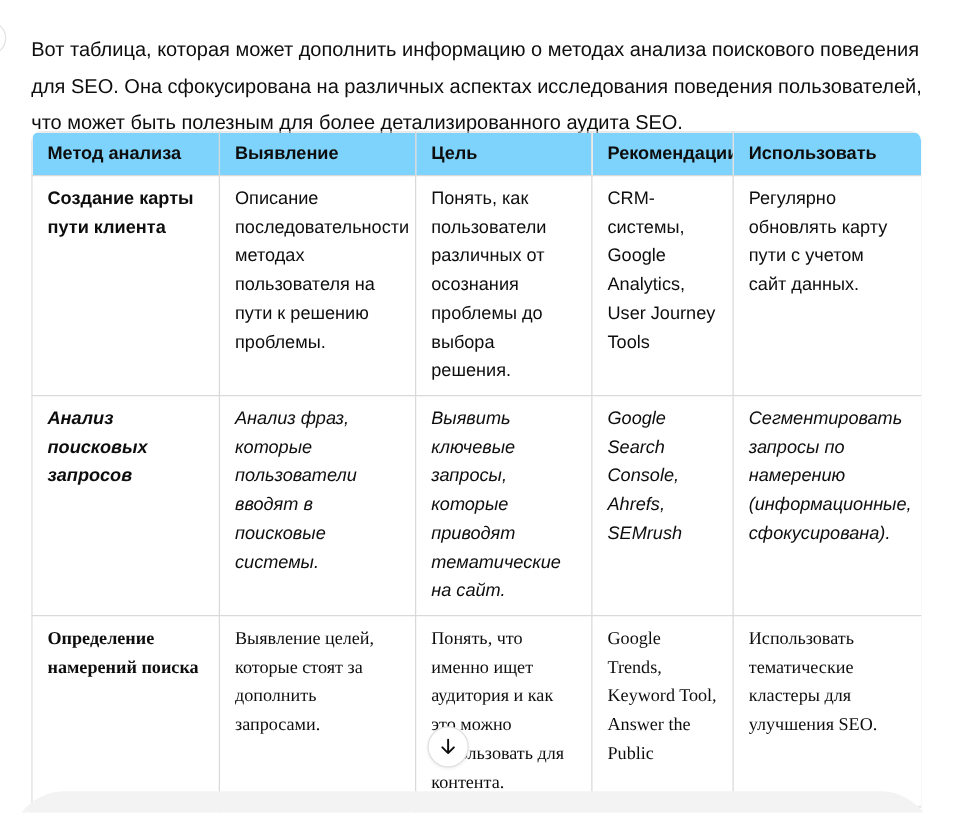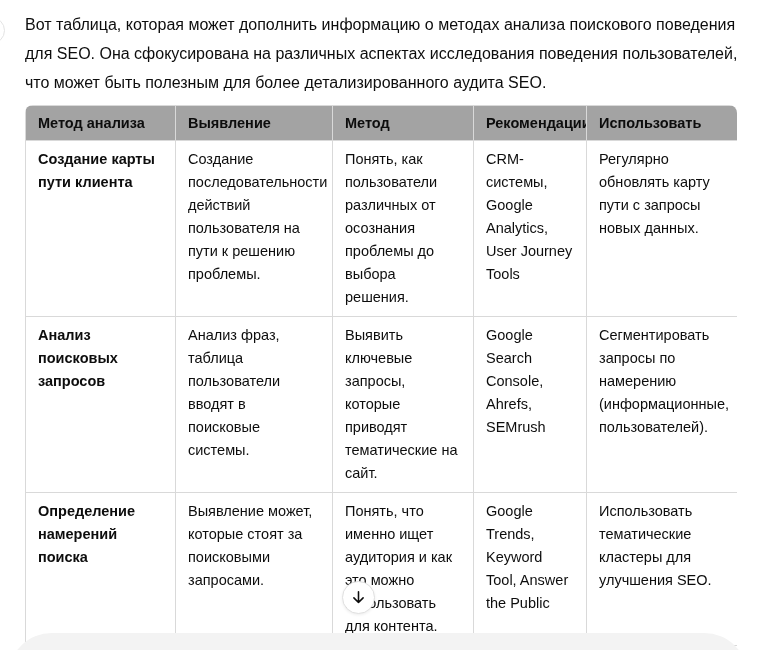--- a/index.html
+++ b/index.html
@@ -14,21 +14,21 @@
   .assistant-avatar {
     position: absolute;
     left: -22px; top: 17px;
     width: 27px; height: 27px;
     border-radius: 50%;
     background: #ffffff;
     border: 1px solid #e3e3e3;
   }
   .message-text {
     position: absolute;
-    left: 25px; top: 10px;
+    left: 25px; top: 26px;
     width: 714px;
     font-size: 16px;
     line-height: 29px;
     color: #0d0d0d;
   }
   .table-wrap {
     position: absolute;
     left: 25px; top: 105px;
     width: 712px;
     border-radius: 8px 8px 0 0;
@@ -40,34 +40,34 @@
     table-layout: fixed;
   }
   th, td {
     border: 1px solid #d9d9d9;
     text-align: left;
     vertical-align: top;
     font-size: 14.5px;
     overflow: hidden;
   }
   th {
-    background: #a3a3a3;
+    background: #7dd3fc;
     font-weight: bold;
     padding: 7px 12px 6px 12px;
     line-height: 21px;
     white-space: nowrap;
   }
   td {
     padding: 7px 12px;
     line-height: 23px;
   }
   td.method { font-weight: bold; }
   tr.r1 { height: 152px; margin-top: 39px; }
-  tr.r2 { height: 176px; }
-  tr.r3 { height: 152px; }
+  tr.r2 { height: 176px; font-style: italic; }
+  tr.r3 { height: 152px; font-family: Liberation Serif, serif; }
   tr.r4 td { border-bottom: none; }
   .scroll-down-btn {
     position: absolute;
     left: 342px; top: 581px;
     width: 33px; height: 33px;
     border-radius: 50%;
     background: #ffffff;
     border: 1px solid #e0e0e0;
     box-shadow: 0 1px 3px rgba(0,0,0,0.07);
     display: flex;
@@ -97,43 +97,43 @@
       <col style="width:150px">
         <col style="width:157px">
         <col style="width:141px">
         <col style="width:113px">
         <col style="width:151px">
     </colgroup>
     <thead>
       <tr>
         <th>Метод анализа</th>
         <th>Выявление</th>
-        <th>Метод</th>
+        <th>Цель</th>
         <th>Рекомендации</th>
         <th>Использовать</th>
       </tr>
     </thead>
     <tbody>
       <tr class="r1">
         <td class="method">Создание карты пути клиента</td>
-        <td>Создание последовательности действий пользователя на пути к решению проблемы.</td>
+        <td>Описание последовательности методах пользователя на пути к решению проблемы.</td>
         <td>Понять, как пользователи различных от осознания проблемы до выбора решения.</td>
         <td>CRM-системы, Google Analytics, User Journey Tools</td>
-        <td>Регулярно обновлять карту пути с запросы новых данных.</td>
+        <td>Регулярно обновлять карту пути с учетом сайт данных.</td>
       </tr>
       <tr class="r2">
         <td class="method">Анализ поисковых запросов</td>
-        <td>Анализ фраз, таблица пользователи вводят в поисковые системы.</td>
+        <td>Анализ фраз, которые пользователи вводят в поисковые системы.</td>
         <td>Выявить ключевые запросы, которые приводят тематические на сайт.</td>
         <td>Google Search Console, Ahrefs, SEMrush</td>
-        <td>Сегментировать запросы по намерению (информационные, пользователей).</td>
+        <td>Сегментировать запросы по намерению (информационные, сфокусирована).</td>
       </tr>
       <tr class="r3">
         <td class="method">Определение намерений поиска</td>
-        <td>Выявление может, которые стоят за поисковыми запросами.</td>
+        <td>Выявление целей, которые стоят за дополнить запросами.</td>
         <td>Понять, что именно ищет аудитория и как это можно использовать для контента.</td>
         <td>Google Trends, Keyword Tool, Answer the Public</td>
         <td>Использовать тематические кластеры для улучшения SEO.</td>
       </tr>
       <tr class="r4">
         <td class="method">Тепловые карты</td>
         <td>Изучение</td>
         <td>Оценить</td>
         <td>Google</td>
         <td>Анализ</td>

